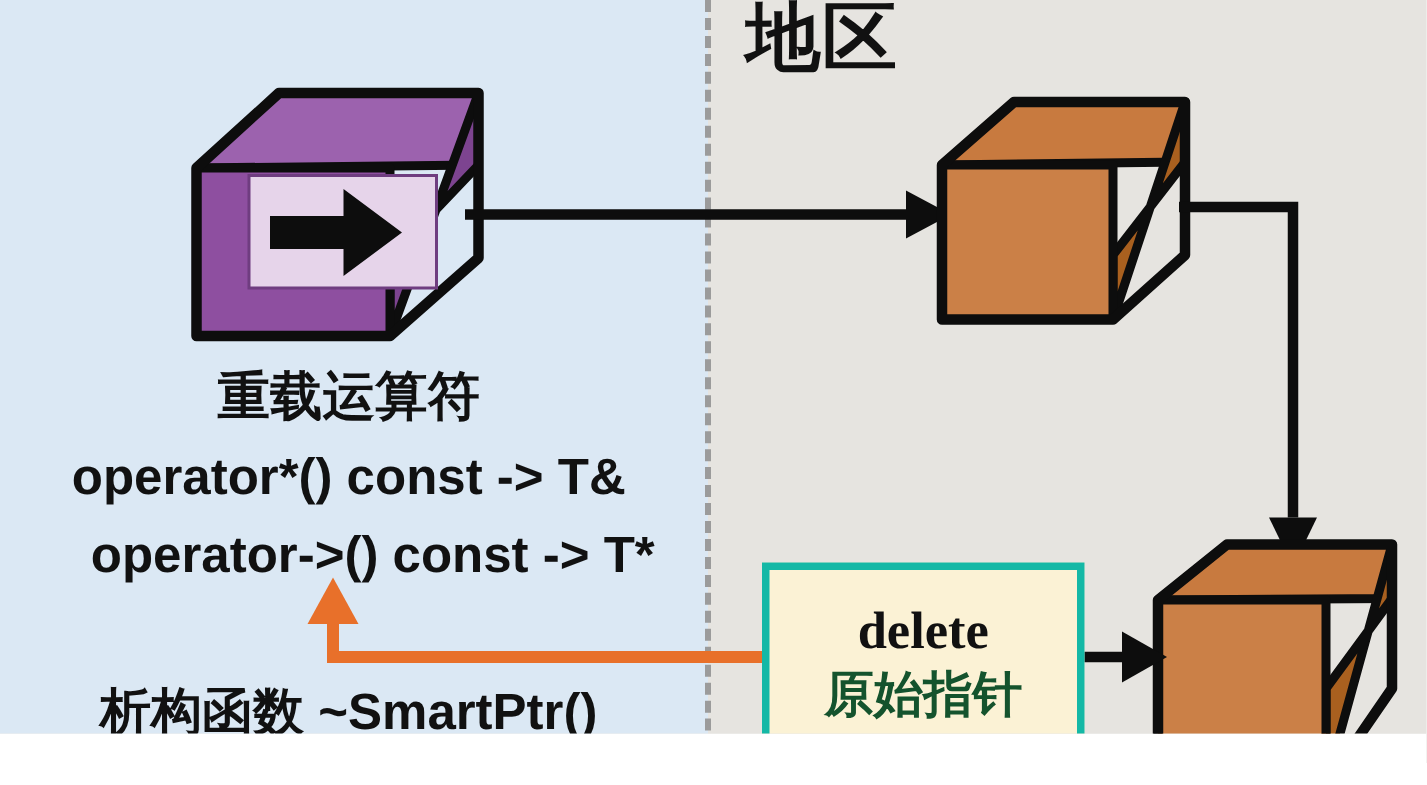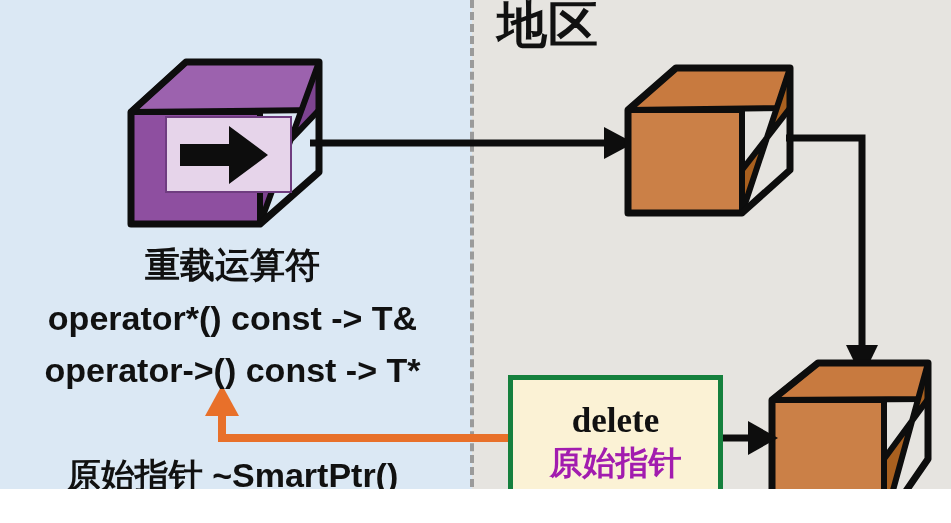--- a/index.html
+++ b/index.html
@@ -64,51 +64,52 @@
     left: 0; top: 301px;
     width: 465px;
     text-align: center;
     font-size: 34px;
   }
   .op-line2 {
     left: 0; top: 353px;
     width: 465px;
     text-align: center;
     font-size: 34px;
+    padding-left: 16px;
   }
   .dtor-caption {
     left: 0; top: 458px;
     width: 465px;
     text-align: center;
     font-size: 34px;
   }
   .ptr-label {
     left: 366px; top: 88px;
     font-size: 30px;
   }
   
   .delete-box {
     position: absolute;
     left: 508px; top: 375px;
     width: 215px; height: 135px;
     background: #fbf2d5;
-    border: 5px solid #15803d;
+    border: 5px solid #14b8a6;
     box-sizing: border-box;
     display: flex;
     flex-direction: column;
     align-items: center;
     justify-content: center;
   }
   .delete-box .l1 {
     font-size: 35px; font-weight: bold; color: #111;
     font-family: "Liberation Serif", "DejaVu Serif", serif;
     line-height: 1.05;
   }
   .delete-box .l2 {
-    font-size: 33px; font-weight: bold; color: #a21caf;
+    font-size: 33px; font-weight: bold; color: #14532d;
     line-height: 1.15;
     margin-top: 4px;
   }
 </style>
 </head>
 <body>
 
 <div id="stage">
 
   <div class="bg-left"></div>
@@ -172,20 +173,20 @@
 
   </svg>
 
 
   <div class="txt smartptr-caption">重载运算符</div>
 
   <div class="txt op-line1">operator*() const -&gt; T&amp;</div>
 
   <div class="txt op-line2">operator-&gt;() const -&gt; T*</div>
 
-  <div class="txt dtor-caption">原始指针 ~SmartPtr()</div>
+  <div class="txt dtor-caption">析构函数 ~SmartPtr()</div>
 
   <div class="delete-box">
     <div class="l1">delete</div>
     <div class="l2">原始指针</div>
   </div>
 
 </div>
 
 </body></html>

